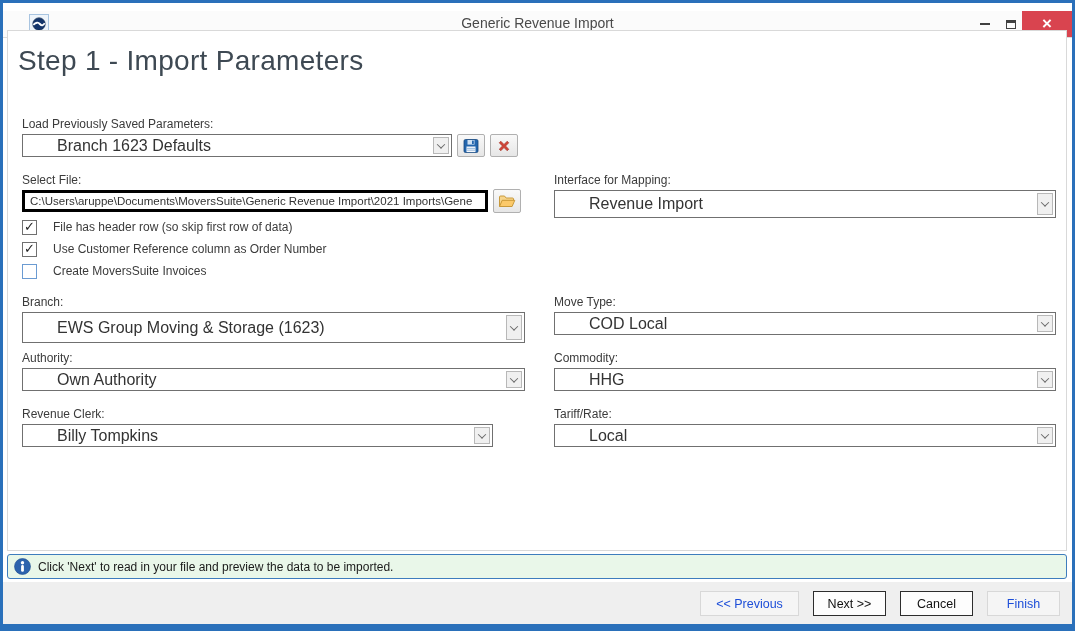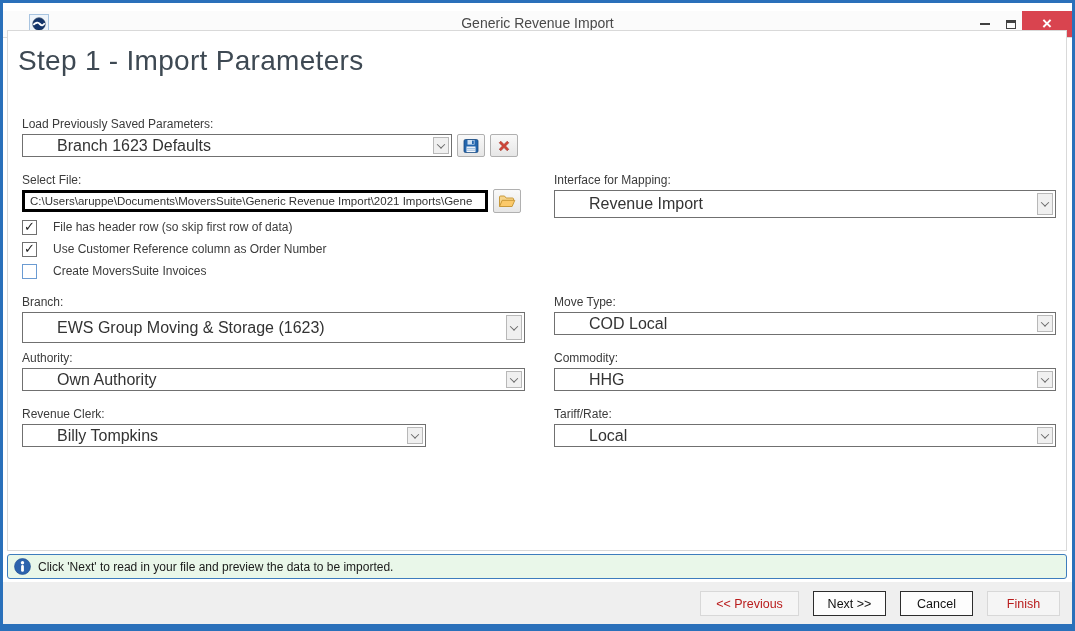--- a/index.html
+++ b/index.html
@@ -41,21 +41,21 @@
   .cb-label { font-size:12px; color:#3b3b3b; white-space:nowrap; }
 
   
   .statusbar { position:absolute; left:4px; top:551px; width:1060px; height:25px; background:#e9f7e9; border:1px solid #3e7dbd; border-radius:3px; display:flex; align-items:center; gap:7px; padding-left:6px; }
   .status-text { font-size:12px; color:#1a1a1a; white-space:nowrap; }
 
   
   .footer { position:absolute; left:0; top:579px; width:1069px; height:42px; background:#efefef; }
   .footer-btns { position:absolute; right:12px; top:9px; display:flex; gap:14px; }
   .dlg-btn { height:25px; background:#fdfdfd; border:1px solid #2d2d2d; color:#111; font-size:12.5px; display:flex; align-items:center; justify-content:center; font-family:"Liberation Sans", sans-serif; }
-  .dlg-btn.disabled { background:#f5f5f5; border-color:#d8d8d8; color:#b91c1c; }
+  .dlg-btn.disabled { background:#f5f5f5; border-color:#d8d8d8; color:#1d4ed8; }
   .w-prev { width:99px; } .w-std { width:73px; }
 </style>
 </head>
 <body>
 
 <div class="window">
   <div class="window-inner">
 
     <div class="titlebar">
       <div class="app-icon-box">
@@ -158,21 +158,21 @@
       </div>
       <div class="lbl" style="left:546px; top:320px;">Commodity:</div>
       <div class="combo" style="left:546px; top:337px; width:502px; height:23px;">
         <span class="combo-text">HHG</span>
         <span class="combo-arrow">
             <i class="chev"></i>
           </span>
       </div>
 
       <div class="lbl" style="left:14px; top:376px;">Revenue Clerk:</div>
-      <div class="combo" style="left:14px; top:393px; width:404px; height:23px;">
+      <div class="combo" style="left:14px; top:393px; width:471px; height:23px;">
         <span class="combo-text">Billy Tompkins</span>
         <span class="combo-arrow">
             <i class="chev"></i>
           </span>
       </div>
       <div class="lbl" style="left:546px; top:376px;">Tariff/Rate:</div>
       <div class="combo" style="left:546px; top:393px; width:502px; height:23px;">
         <span class="combo-text">Local</span>
         <span class="combo-arrow">
             <i class="chev"></i>

